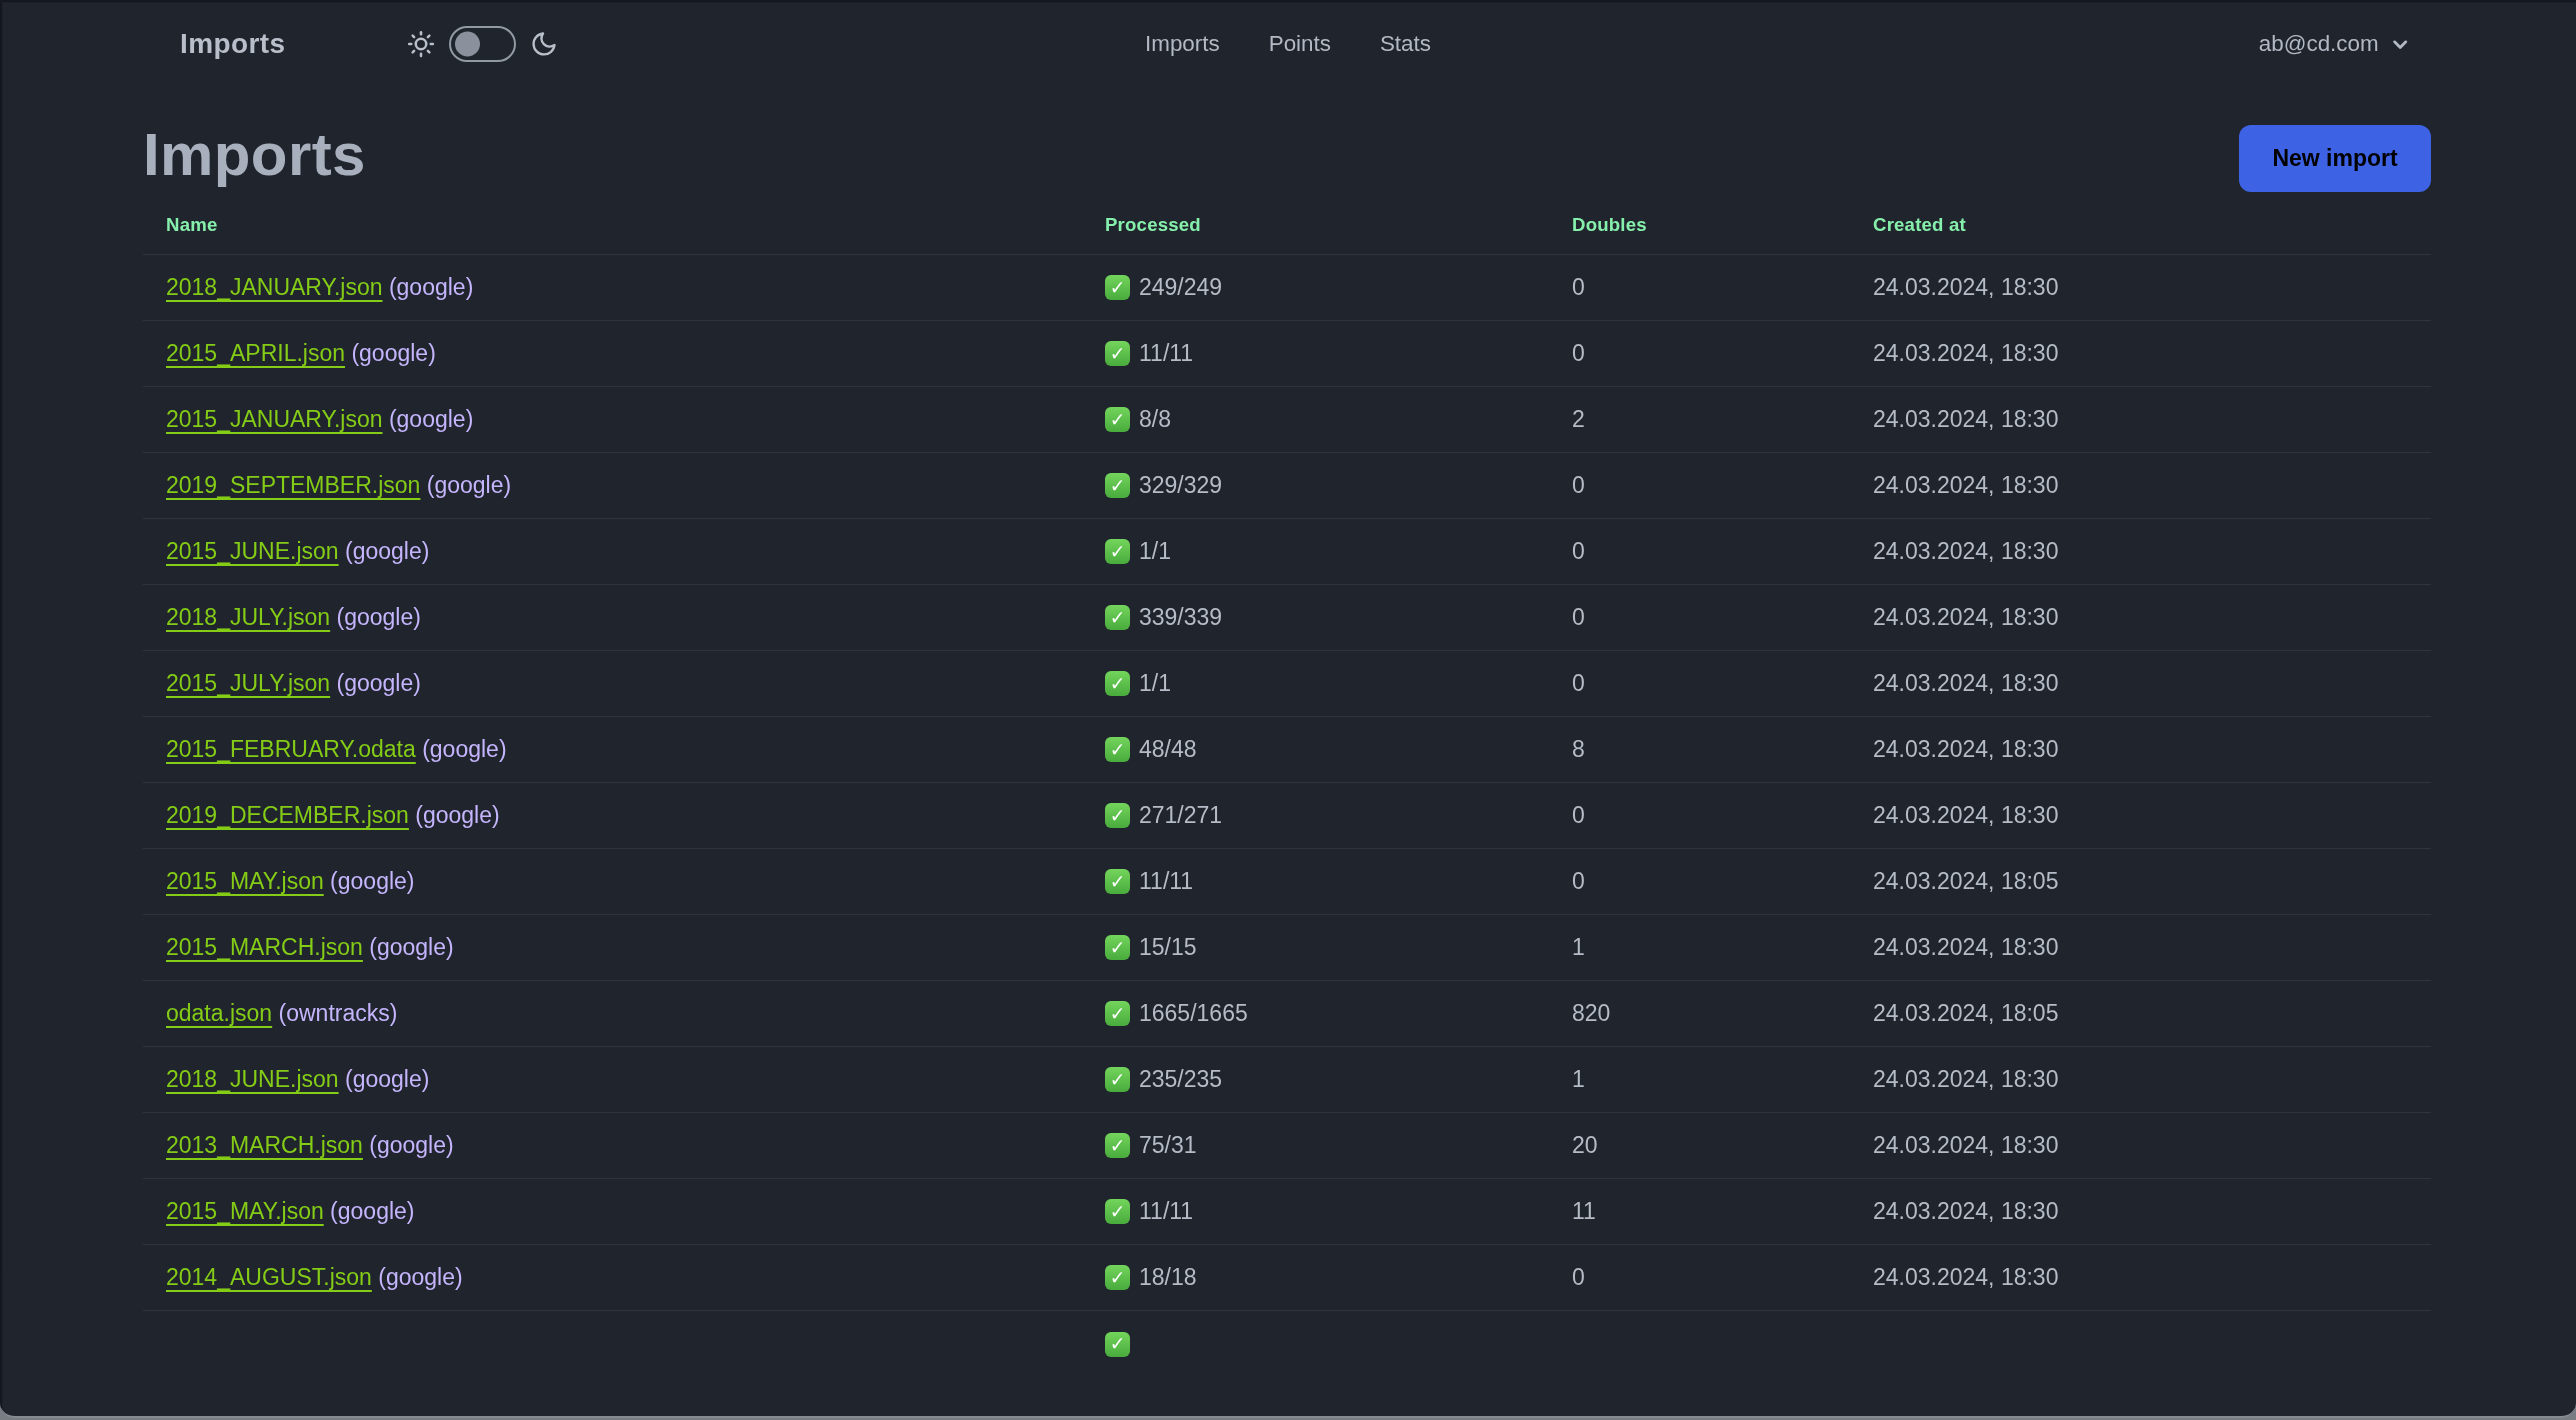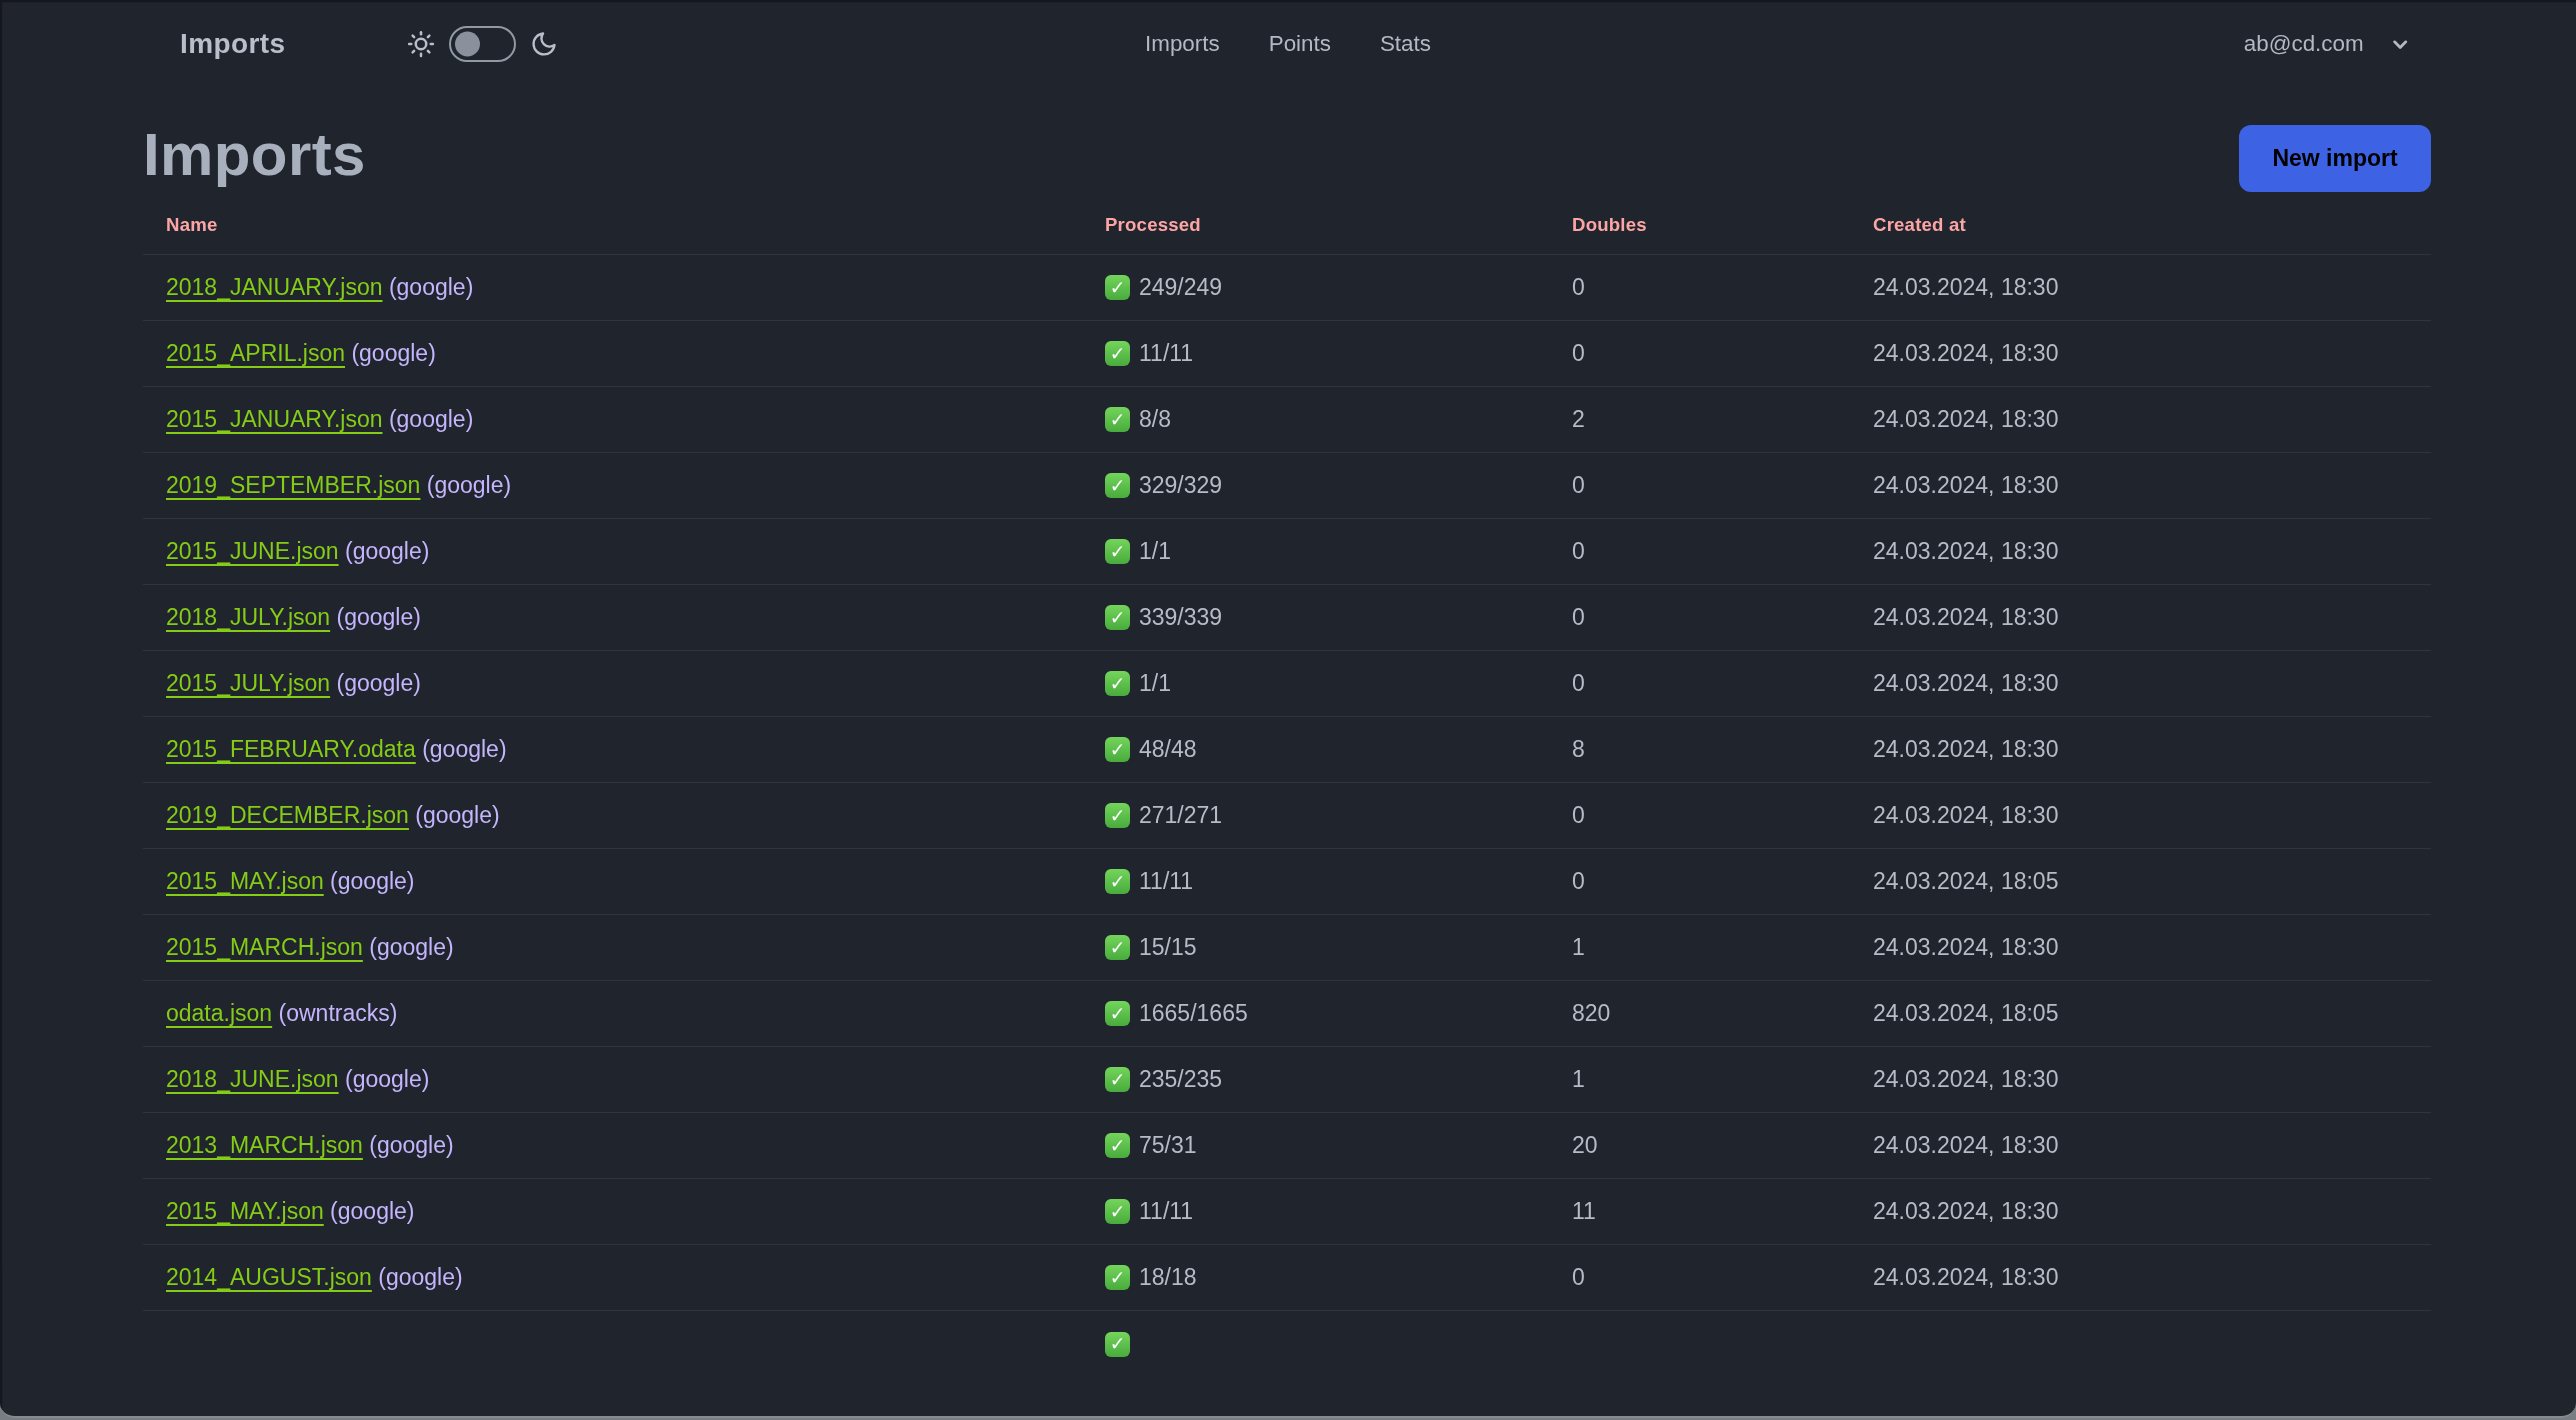--- a/index.html
+++ b/index.html
@@ -39,21 +39,21 @@
   }
   .nav-links {
     position:absolute; left:50%; top:50%; transform:translate(-50%,-50%);
     display:flex; gap:49px;
   }
   .nav-links a {
     font-size:22.4px; color:#b3b9c4; text-decoration:none; cursor:pointer;
   }
   .account {
     position:absolute; right:165px; top:50%; transform:translateY(-50%);
-    display:flex; align-items:center; gap:25px; cursor:pointer;justify-content:center;
+    display:flex; align-items:center; gap:10px; cursor:pointer;justify-content:center;
   }
   .account .email { font-size:22.4px; color:#b3b9c4; }
   
   .main { padding:0 145px 0 143px; }
   .page-header { position:relative; margin-top:25px; height:83px; }
   .page-title {
     font-size:60px; font-weight:800; color:#a9b0bd; line-height:83px;
     letter-spacing:0.4px;
   }
   .btn-primary {
@@ -64,21 +64,21 @@
     display:flex; align-items:center; justify-content:center;
   }
   
   table { width:100%; border-collapse:collapse; table-layout:fixed; }
   col.c-name { width:962px; }
   col.c-processed { width:467px; }
   col.c-doubles { width:301px; }
   col.c-created { width:558px; }
   thead th {
     height:58px; text-align:left; vertical-align:middle;
-    font-size:18.6px; font-weight:700; color:#fca5a5; letter-spacing:0.2px;
+    font-size:18.6px; font-weight:700; color:#86efac; letter-spacing:0.2px;
   }
   th:first-child, td:first-child { padding-left:23px; }
   tbody td {
     height:66px; vertical-align:middle;
     border-top:1.5px solid rgba(150,160,175,0.13);
     font-size:23px; color:#b6bcc7; white-space:nowrap;
   }
   td a.file-link {
     color:#84cc16; text-decoration:underline;
     text-decoration-thickness:1.5px; text-underline-offset:4.5px; cursor:pointer;

